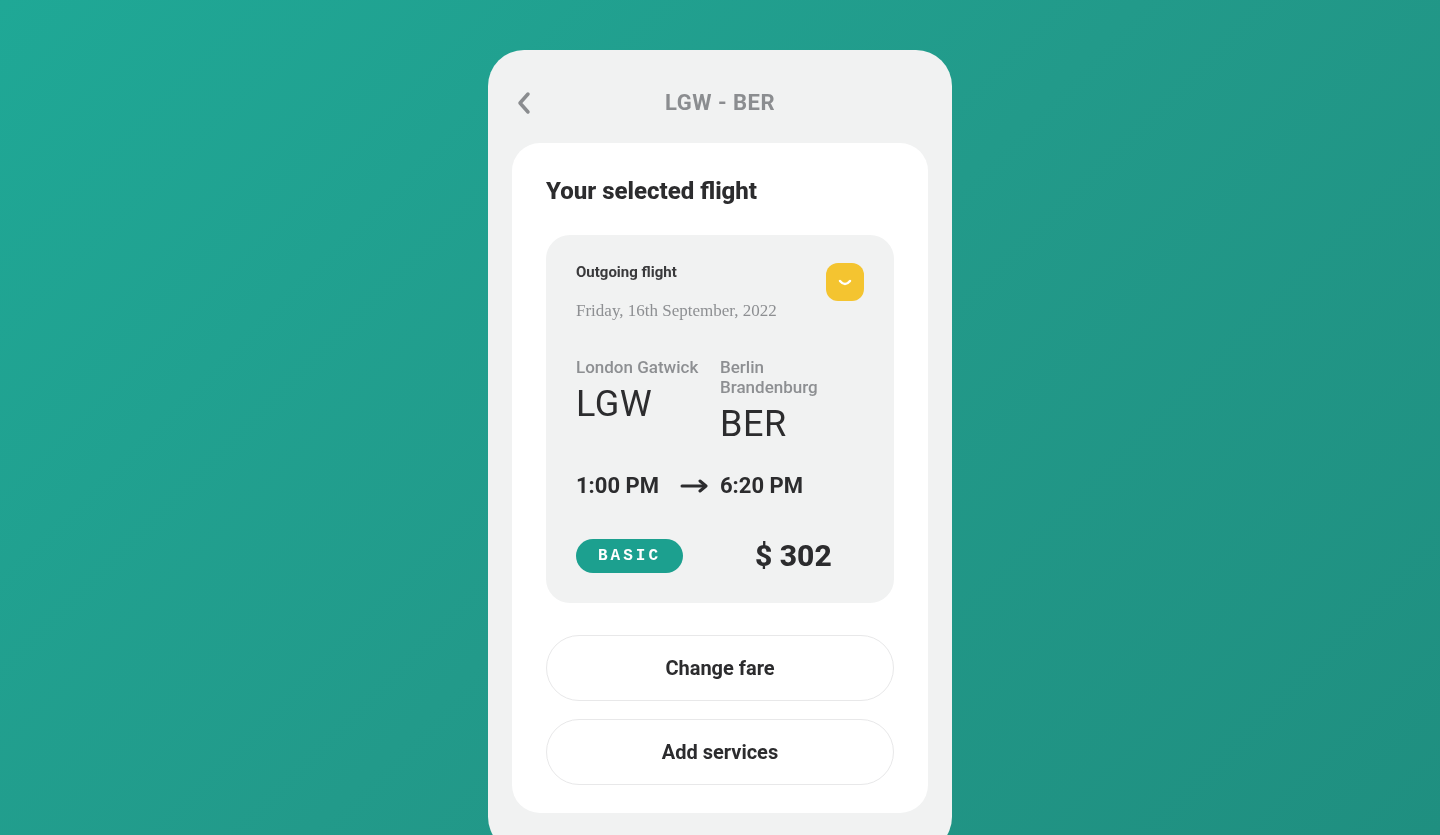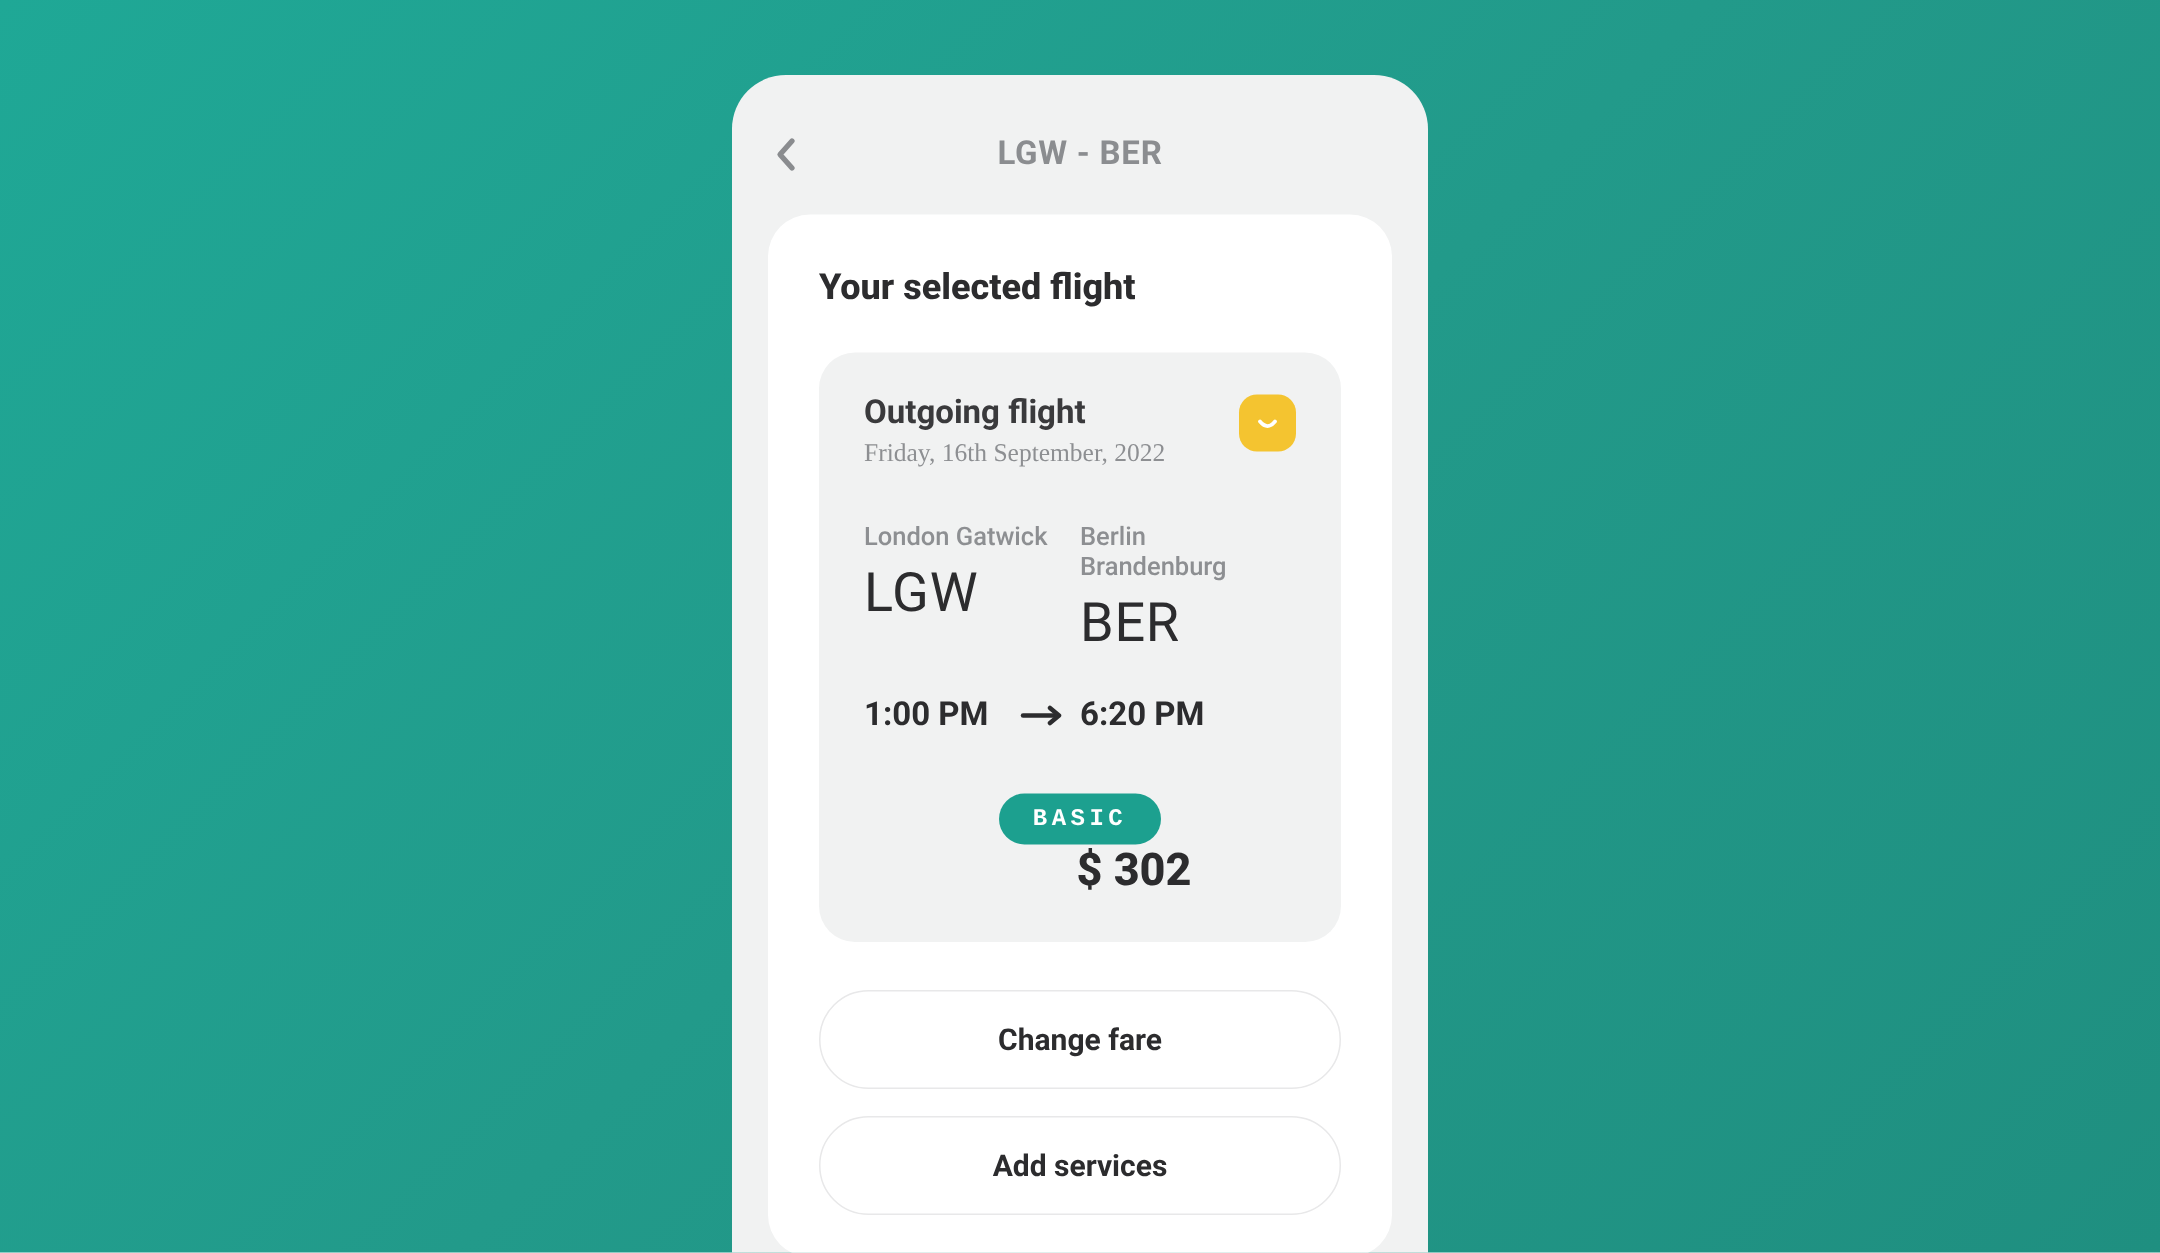--- a/index.html
+++ b/index.html
@@ -66,24 +66,24 @@
     }
     .flight-header-row {
       display: flex;
       justify-content: space-between;
       align-items: flex-start;
     }
     .flight-header-text {
       flex: 1;
     }
     .outgoing-label {
-      font-size: 22px;
+      font-size: 15px;
       font-weight: 700;
       color: #3a3a3c;
-      margin-bottom: 4px;
+      margin-bottom: 20px;
     }
     .flight-date {
       font-size: 17px;
       color: #8d8f92;
       font-weight: 500;
       font-family: Liberation Serif, serif;
     }
     .airline-badge {
       width: 38px;
       height: 38px;
@@ -129,21 +129,20 @@
       display: flex;
       justify-content: center;
       align-items: center;
       color: #2c2c2e;
       margin-left: -50px;
     }
     .fare-price-row {
       display: flex;
       align-items: center;
       margin-top: 40px;
-      flex-direction: column;
     }
     .fare-badge {
       background: #1ca08f;
       color: #ffffff;
       font-weight: 800;
       font-size: 16px;
       letter-spacing: 3px;
       padding: 8px 22px;
       border-radius: 999px;
       font-family: 'Courier New', monospace;

